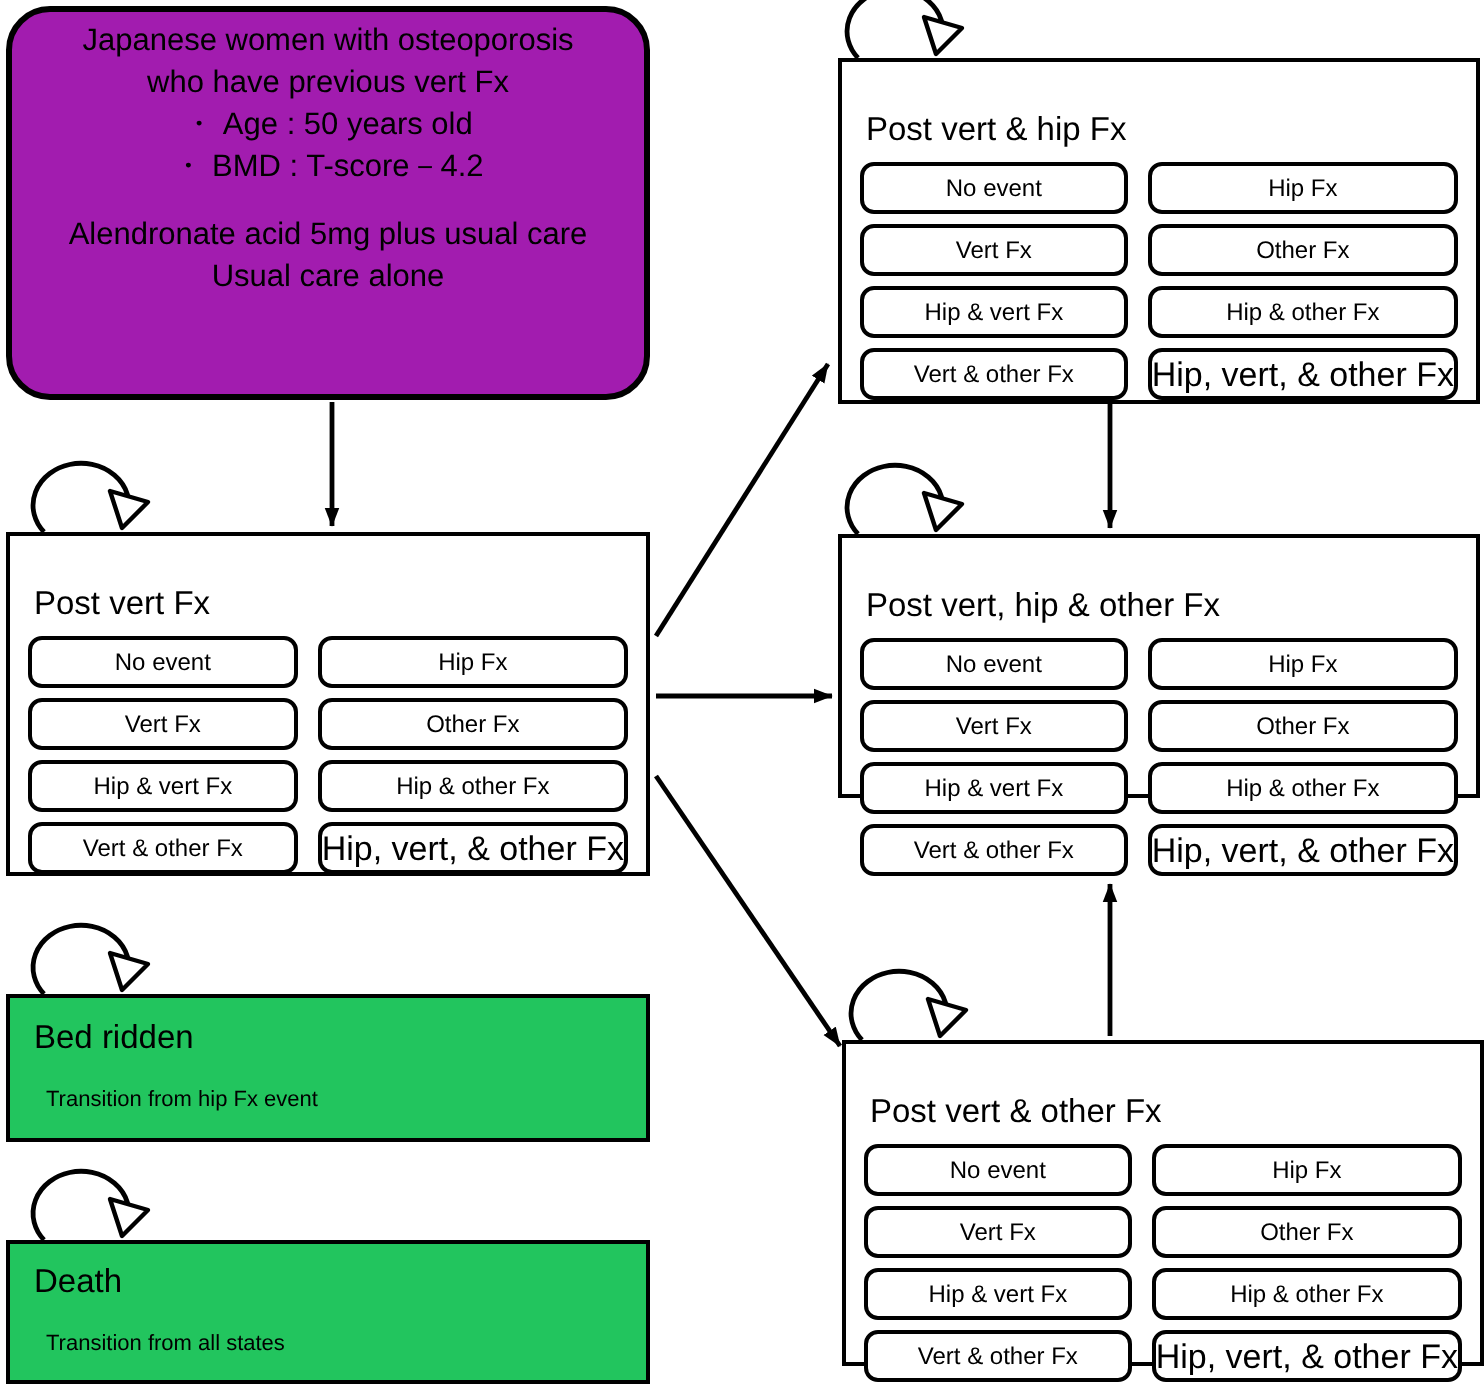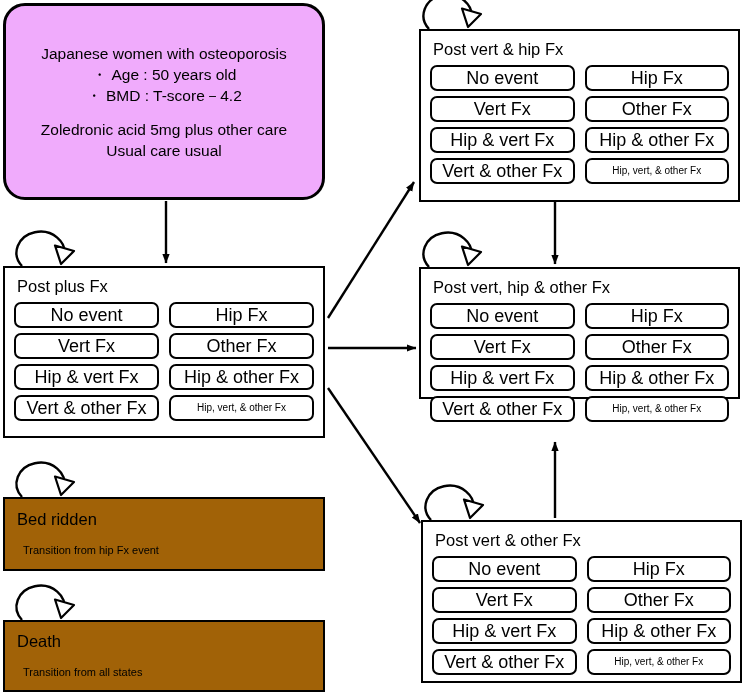--- a/index.html
+++ b/index.html
@@ -29,75 +29,75 @@
 
   
   .start-box {
     position: absolute;
     left: 3px;
     top: 3px;
     width: 322px;
     height: 197px;
     border: 3px solid #000;
     border-radius: 22px;
-    background: #f0abfc;
+    background: #a21caf;
     box-sizing: border-box;
     display: flex;
     flex-direction: column;
     align-items: center;
-    justify-content: center;
+    justify-content: flex-start;
     padding: 4px 10px;
   }
   .start-line {
     font-size: 15.5px;
     line-height: 21px;
     text-align: center;
     white-space: pre;
   }
   .start-gap { height: 13px; }
 
   
   .state-box {
     position: absolute;
     border: 2.5px solid #000;
     background: #fff;
     box-sizing: border-box;
-    padding: 6px 9px 9px 9px;
+    padding: 22px 9px 9px 9px;
   }
   .state-title {
     font-size: 16.5px;
     line-height: 22px;
     margin: 1px 0 5px 3px;
     white-space: nowrap;
   }
   .event-grid {
     display: grid;
     grid-template-columns: 1fr 1fr;
     gap: 5px 10px;
   }
   .event-cell {
     border: 2.2px solid #000;
     border-radius: 7px;
     background: #fff;
     height: 26px;
     display: flex;
     align-items: center;
     justify-content: center;
-    font-size: 18px;
+    font-size: 12px;
     line-height: 1;
     box-sizing: border-box;
     white-space: nowrap;
   }
-  .event-cell.small { font-size: 10px; }
+  .event-cell.small { font-size: 17px; }
 
   
   .simple-box {
     position: absolute;
     border: 2.5px solid #000;
-    background: #a16207;
+    background: #22c55e;
     box-sizing: border-box;
     padding: 7px 12px;
     display: flex;
     flex-direction: column;
     justify-content: center;
   }
   .simple-title {
     font-size: 16.5px;
     line-height: 22px;
     margin-bottom: 10px;
@@ -160,43 +160,44 @@
     </g>
 
     <g>
       <path d="M22,620 A24,21 0 1 1 64,611" fill="none" stroke="#000" stroke-width="2.4"></path>
       <path d="M55,599.5 L74,605 L61,618 z" fill="#fff" stroke="#000" stroke-width="2.2" stroke-linejoin="round"></path>
     </g>
   </svg>
 
   <div class="start-box">
     <div class="start-line">Japanese women with osteoporosis</div>
+    <div class="start-line">who have previous vert Fx</div>
     <div class="start-line">・ Age : 50 years old</div>
     <div class="start-line">・ BMD : T-score－4.2</div>
     <div class="start-gap"></div>
-    <div class="start-line">Zoledronic acid 5mg plus other care</div>
-    <div class="start-line">Usual care usual</div>
+    <div class="start-line">Alendronate acid 5mg plus usual care</div>
+    <div class="start-line">Usual care alone</div>
   </div>
 
   <div class="state-box" style="left:419px; top:29px; width:321px; height:173px;">
     <div class="state-title">Post vert &amp; hip Fx</div>
     <div class="event-grid">
       <div class="event-cell">No event</div>
       <div class="event-cell">Hip Fx</div>
       <div class="event-cell">Vert Fx</div>
       <div class="event-cell">Other Fx</div>
       <div class="event-cell">Hip &amp; vert Fx</div>
       <div class="event-cell">Hip &amp; other Fx</div>
       <div class="event-cell">Vert &amp; other Fx</div>
       <div class="event-cell small">Hip, vert, &amp; other Fx</div>
     </div>
   </div>
 
   <div class="state-box" style="left:3px; top:266px; width:322px; height:172px;">
-    <div class="state-title">Post plus Fx</div>
+    <div class="state-title">Post vert Fx</div>
     <div class="event-grid">
       <div class="event-cell">No event</div>
       <div class="event-cell">Hip Fx</div>
       <div class="event-cell">Vert Fx</div>
       <div class="event-cell">Other Fx</div>
       <div class="event-cell">Hip &amp; vert Fx</div>
       <div class="event-cell">Hip &amp; other Fx</div>
       <div class="event-cell">Vert &amp; other Fx</div>
       <div class="event-cell small">Hip, vert, &amp; other Fx</div>
     </div>

